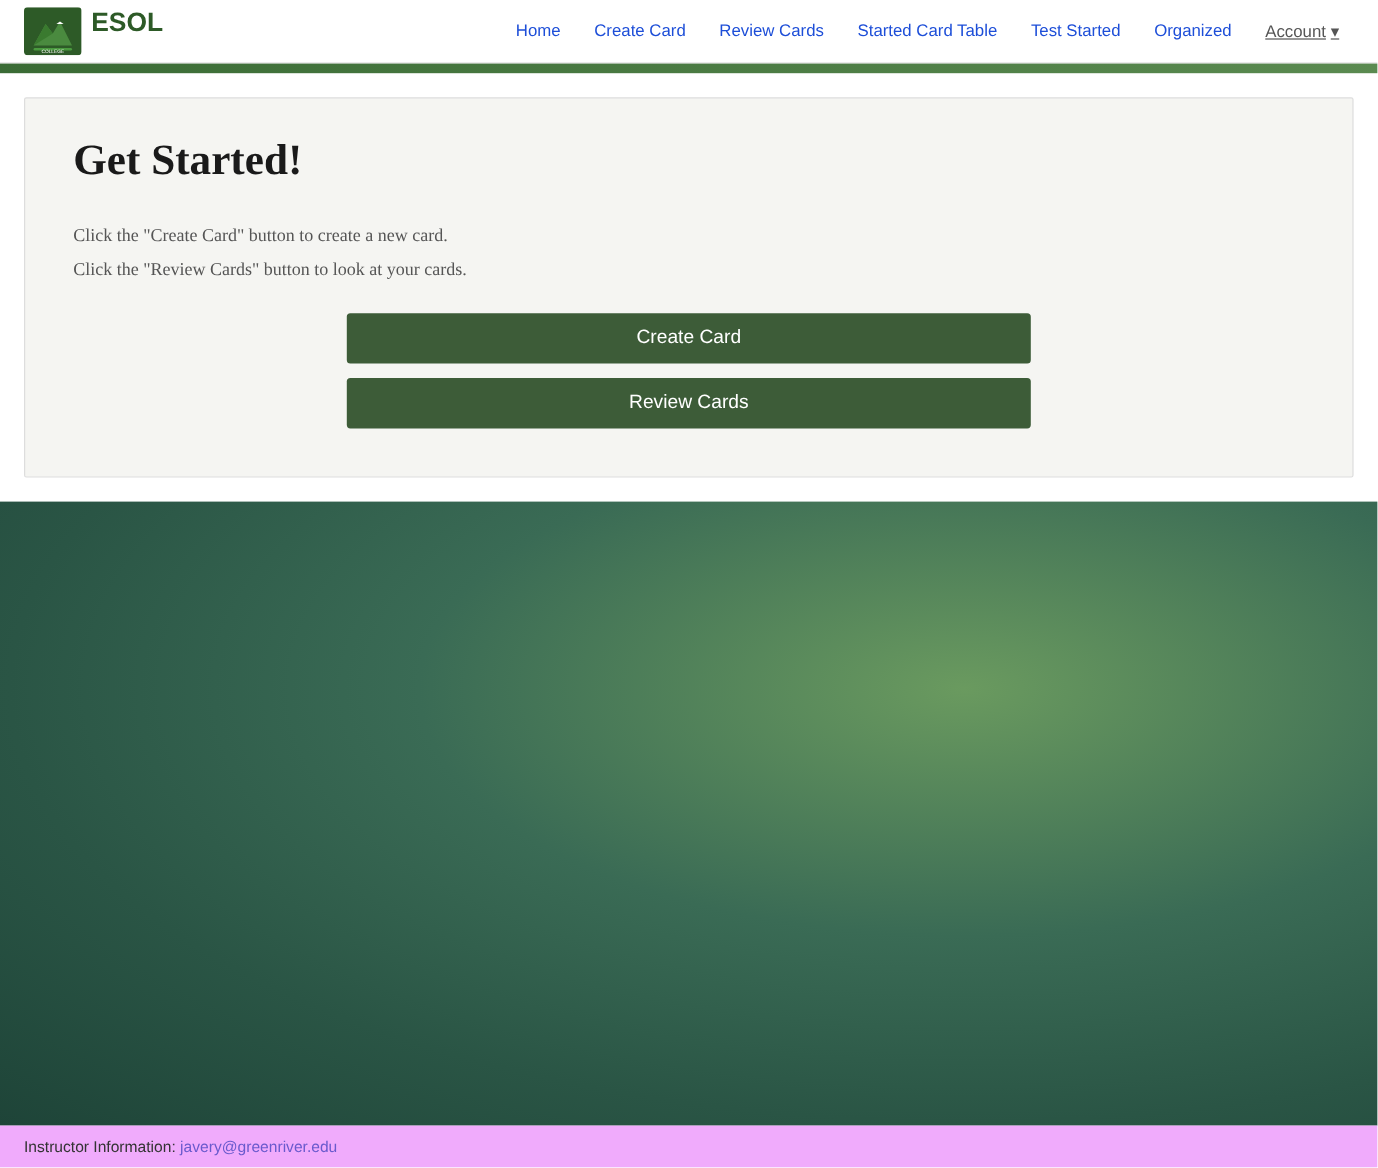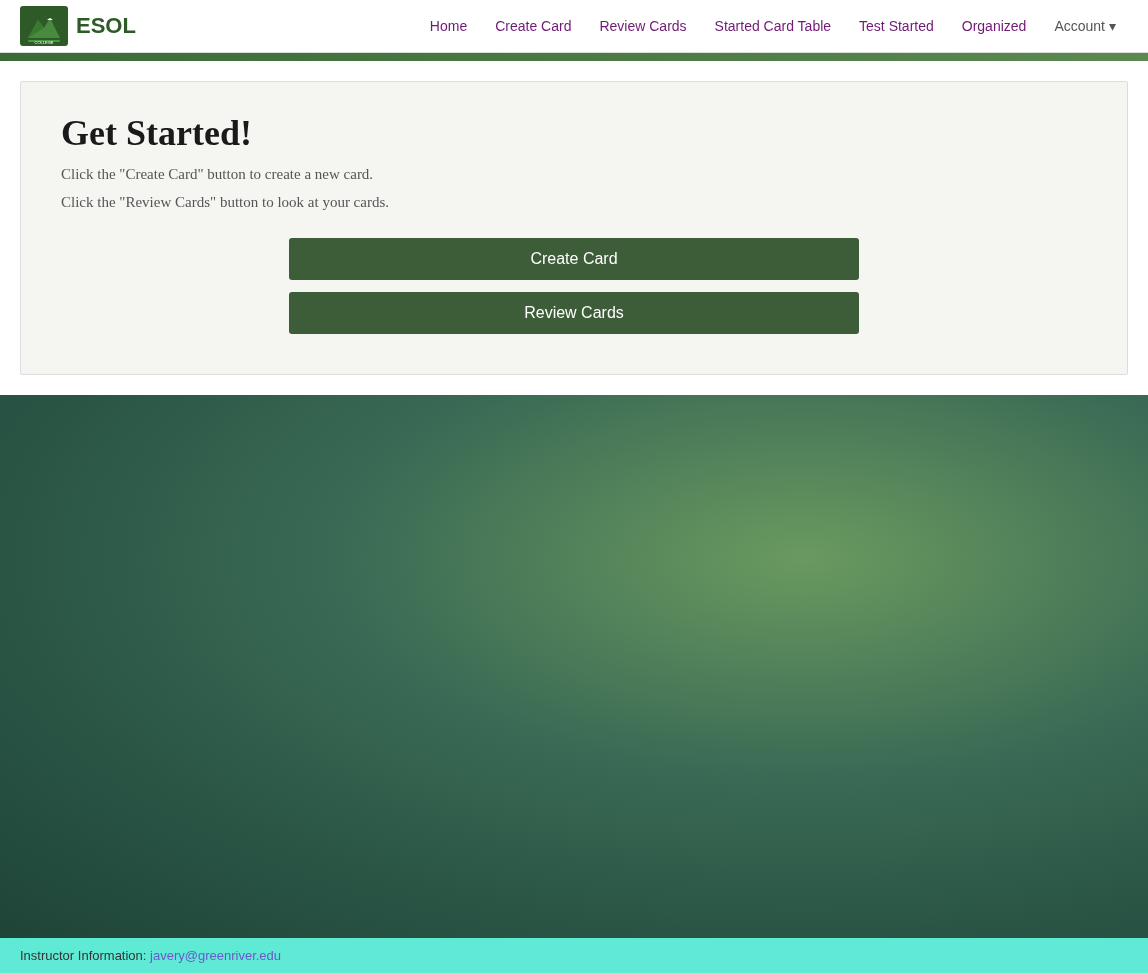--- a/index.html
+++ b/index.html
@@ -21,21 +21,21 @@
       border-bottom: 1px solid #ddd;
       display: flex;
       align-items: center;
       padding: 0 20px;
       height: 53px;
       flex-shrink: 0;
     }
 
     .navbar-brand {
       display: flex;
-      align-items: center;
+      align-items: flex-start;
       text-decoration: none;
       margin-right: auto;
     }
 
     .navbar-logo {
       width: 48px;
       height: 40px;
       margin-right: 8px;
     }
 
@@ -47,35 +47,36 @@
     }
 
     .navbar-nav {
       display: flex;
       align-items: center;
       list-style: none;
       gap: 4px;
     }
 
     .navbar-nav a {
-      color: #701a75;
+      color: #1d4ed8;
       text-decoration: none;
       padding: 6px 12px;
       font-size: 14px;
       font-family: Arial, sans-serif;
     }
 
     .navbar-nav .dropdown {
       display: flex;
       align-items: center;
       cursor: pointer;
       color: #555;
       padding: 6px 12px;
       font-size: 14px;
       font-family: Arial, sans-serif;
+      text-decoration: underline;
     }
 
     
     .green-stripe {
       height: 8px;
       background: linear-gradient(to right, #3a6b35, #5a8a50);
       flex-shrink: 0;
     }
 
     
@@ -91,21 +92,21 @@
       margin: 20px;
       padding: 30px 40px 40px 40px;
       border: 1px solid #ddd;
       border-radius: 2px;
     }
 
     .card-section h1 {
       font-size: 36px;
       font-weight: bold;
       color: #1a1a1a;
-      margin-bottom: 8px;
+      margin-bottom: 31px;
       font-family: Georgia, serif;
     }
 
     .intro-text {
       font-size: 15px;
       color: #6a5acd;
       margin-bottom: 16px;
       line-height: 1.5;
     }
 
@@ -141,21 +142,21 @@
 
     
     .green-bg {
       flex: 1;
       background: radial-gradient(ellipse at 70% 30%, #6a9a5f 0%, #3a6b55 40%, #2a5545 70%, #1e4438 100%);
       min-height: 480px;
     }
 
     
     .footer {
-      background-color: #5eead4;
+      background-color: #f0abfc;
       padding: 10px 20px;
       display: flex;
       justify-content: space-between;
       align-items: center;
       font-size: 13px;
       font-family: Arial, sans-serif;
       color: #555;
       flex-shrink: 0;
     }
 

